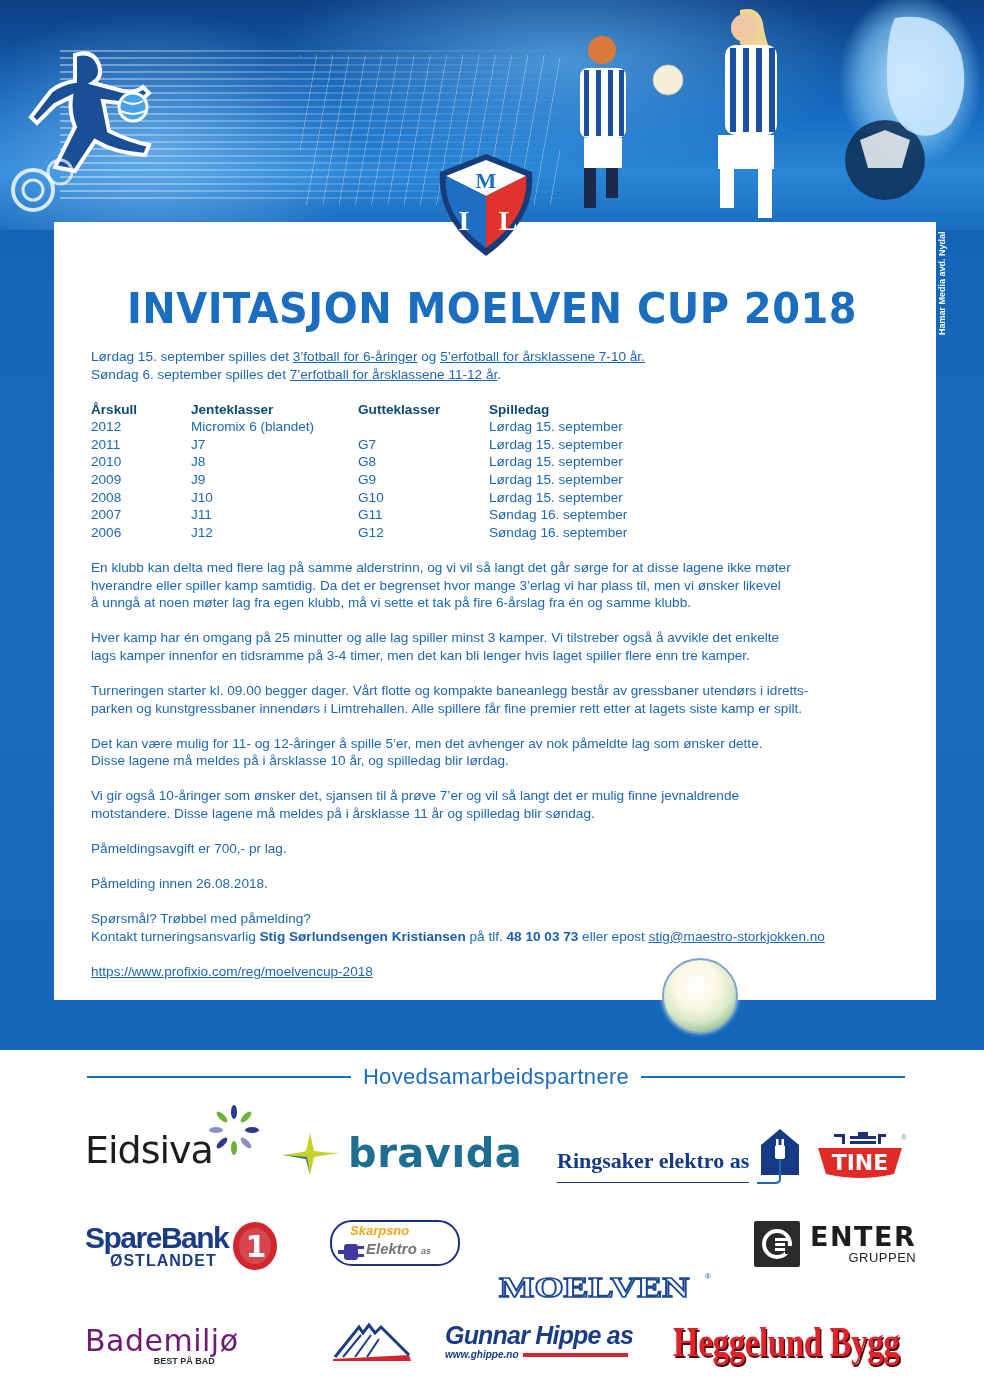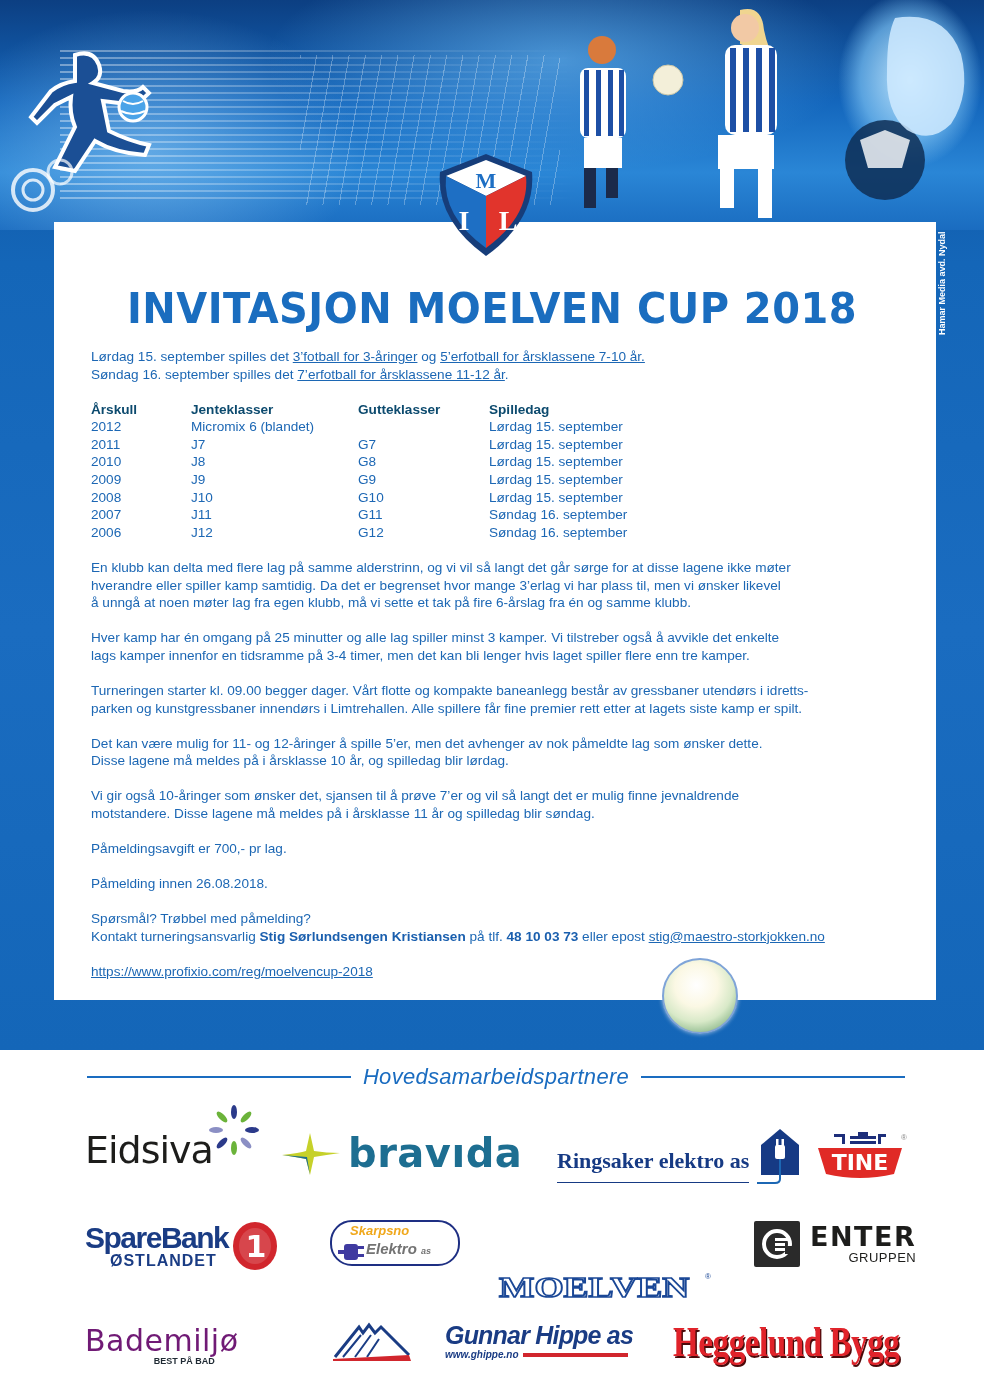--- a/index.html
+++ b/index.html
@@ -79,21 +79,21 @@
   .ball {
     position: absolute; left: 662px; top: 958px; width: 76px; height: 76px; border-radius: 50%;
     background: radial-gradient(circle at 45% 35%, #ffffff 0%, #fbf8e4 35%, #d8e9c8 60%, #a6c9a0 75%, #6d6a3c 100%);
     border: 2px solid #7fa4d8; box-shadow: 0 0 4px rgba(255,255,255,0.6);
     z-index: 4;
   }
 
   
   .sponsor-title-wrap {
     position: absolute; left: 87px; top: 1062px; width: 818px; height: 30px;
-    display: flex; align-items: center; gap: 12px; font-style: italic;
+    display: flex; align-items: center; gap: 12px;
   }
   .sponsor-title-wrap .line { flex: 1; height: 2px; background: #1a6cc0; }
   .sponsor-title { color: #1a6cc0; font-size: 22px; font-weight: normal; letter-spacing: 0.3px; }
 
   .logo { position: absolute; display: flex; align-items: center; }
 
   .eidsiva { left: 85px; top: 1100px; height: 75px; justify-content: space-between; }
   .eidsiva .txt { font-size: 38px; color: #1d1d1b; font-family: "DejaVu Sans", sans-serif; letter-spacing: -1px; margin-top: 25px; }
 
   .bravida { left: 280px; top: 1128px; height: 50px; }
@@ -198,24 +198,24 @@
 </svg>
 
 <div class="photo-credit">Hamar Media avd. Nydal</div>
 
 <div class="card"></div>
 
 <h1 class="title">INVITASJON MOELVEN CUP 2018</h1>
 
 <div class="content">
   <p>
-    <span>Lørdag 15. september spilles det </span><a class="u">3’fotball for 3-åringer</a><span> og </span><a class="u">5’erfotball for årsklassene 7-10 år.</a>
+    <span>Lørdag 15. september spilles det </span><a class="u">3’fotball for 6-åringer</a><span> og </span><a class="u">5’erfotball for årsklassene 7-10 år.</a>
   </p>
   <p>
-    <span>Søndag 16. september spilles det </span><a class="u">7’erfotball for årsklassene 11-12 år</a><span>.</span>
+    <span>Søndag 6. september spilles det </span><a class="u">7’erfotball for årsklassene 11-12 år</a><span>.</span>
   </p>
 
   <div class="gap"></div>
 
   <div class="schedule">
     <span class="h">Årskull</span>
     <span class="h">Jenteklasser</span>
     <span class="h">Gutteklasser</span>
     <span class="h">Spilledag</span>
 

